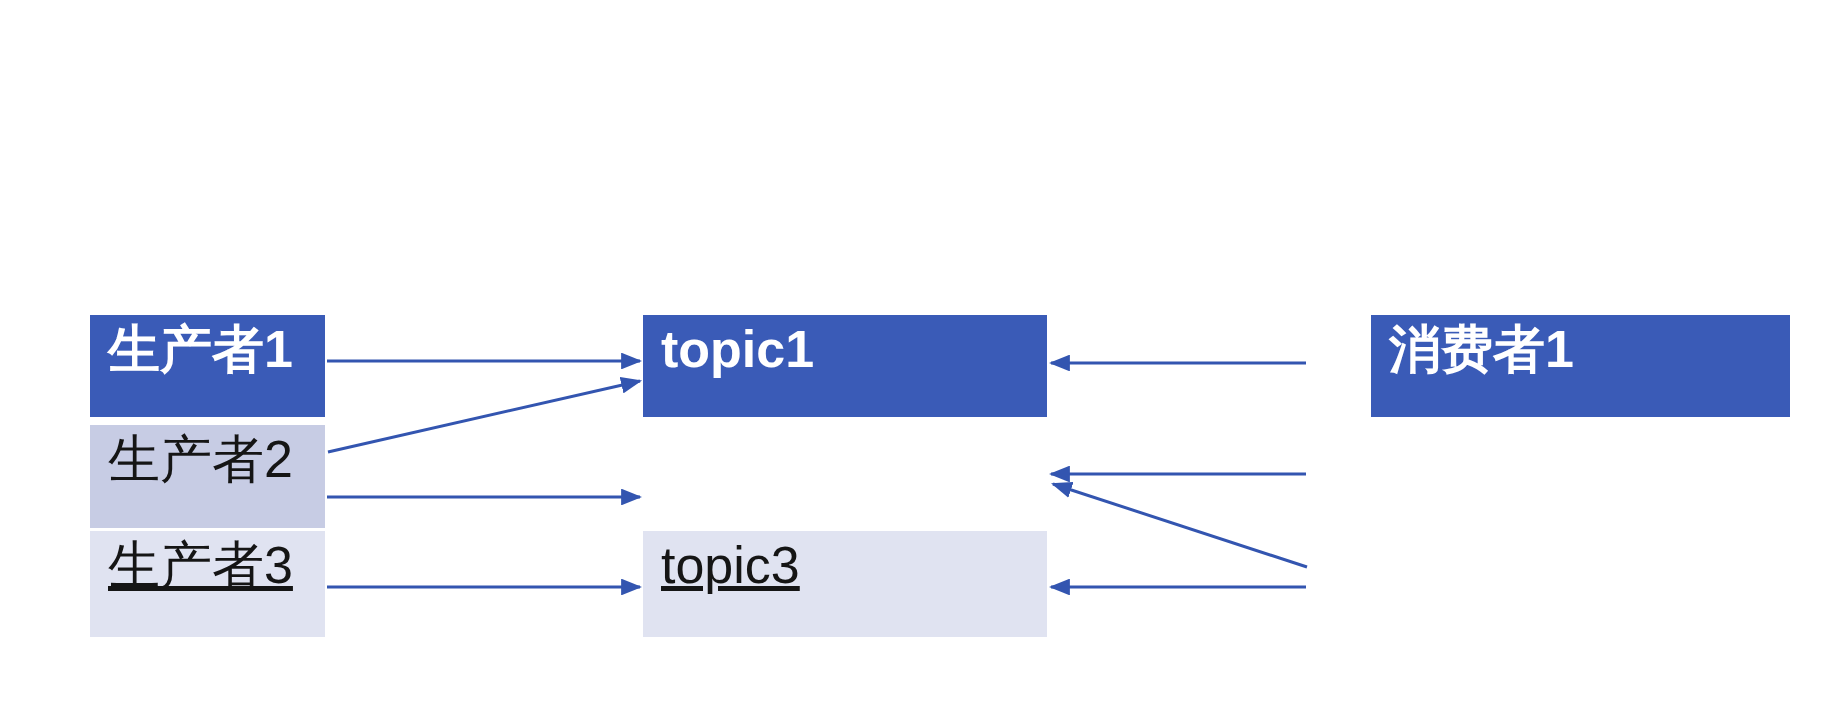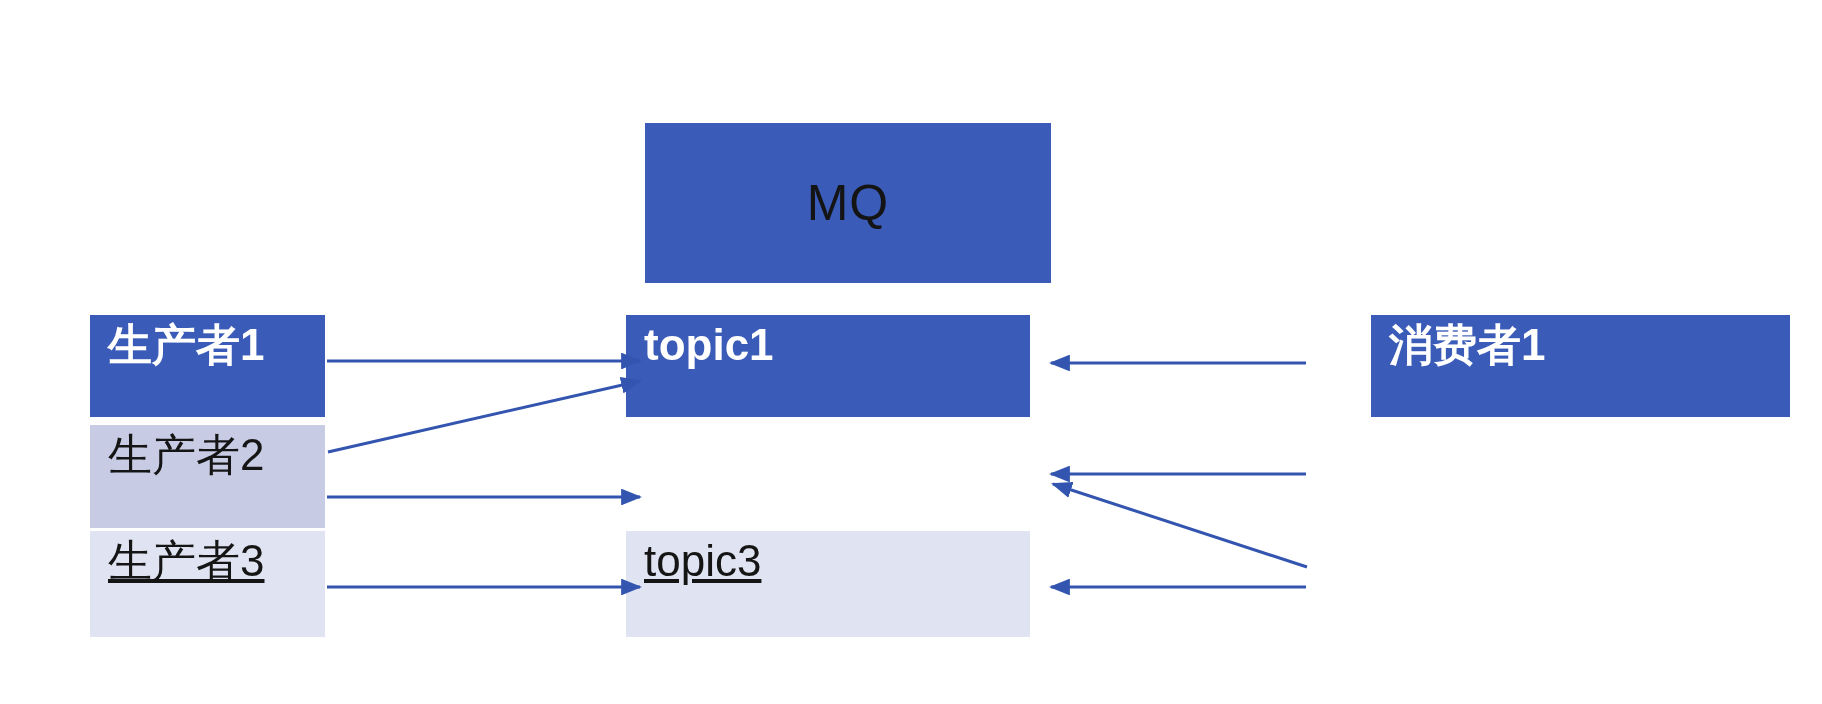--- a/index.html
+++ b/index.html
@@ -31,25 +31,25 @@
     justify-content: center;
     color: #141414;
     font-size: 50px;
     letter-spacing: 1px;
   }
   
   .row-0 { top: 315px; height: 102px; }
   .row-1 { top: 425px; height: 103px; }
   .row-2 { top: 531px; height: 106px; }
   .col-producers { left: 90px;   width: 235px; }
-  .col-topics    { left: 626px;  width: 404px; }
+  .col-topics    { left: 643px;  width: 404px; }
   .col-consumers { left: 1371px; width: 419px; }
   .cell {
     padding: 5px 0 0 18px;
-    font-size: 44px;
+    font-size: 52px;
     line-height: 1.15;
     white-space: nowrap;
     overflow: hidden;
   }
   .cell.row-0 {
     background: #3A5BB7;
     color: #ffffff;
     font-weight: bold;
   }
   .cell.row-1 {
@@ -73,23 +73,20 @@
   #connections line {
     stroke: #3355B0;
     stroke-width: 3;
   }
 </style>
 </head>
 <body>
 
 <div id="canvas">
 
-  <div class="box mq-box">
-    <span>MQ</span>
-  </div>
 
   <div class="box cell col-producers row-0">
     <span>生产者1</span>
   </div>
   <div class="box cell col-producers row-1">
     <span>生产者2</span>
   </div>
   <div class="box cell col-producers row-2">
     <span>生产者3</span>
   </div>

